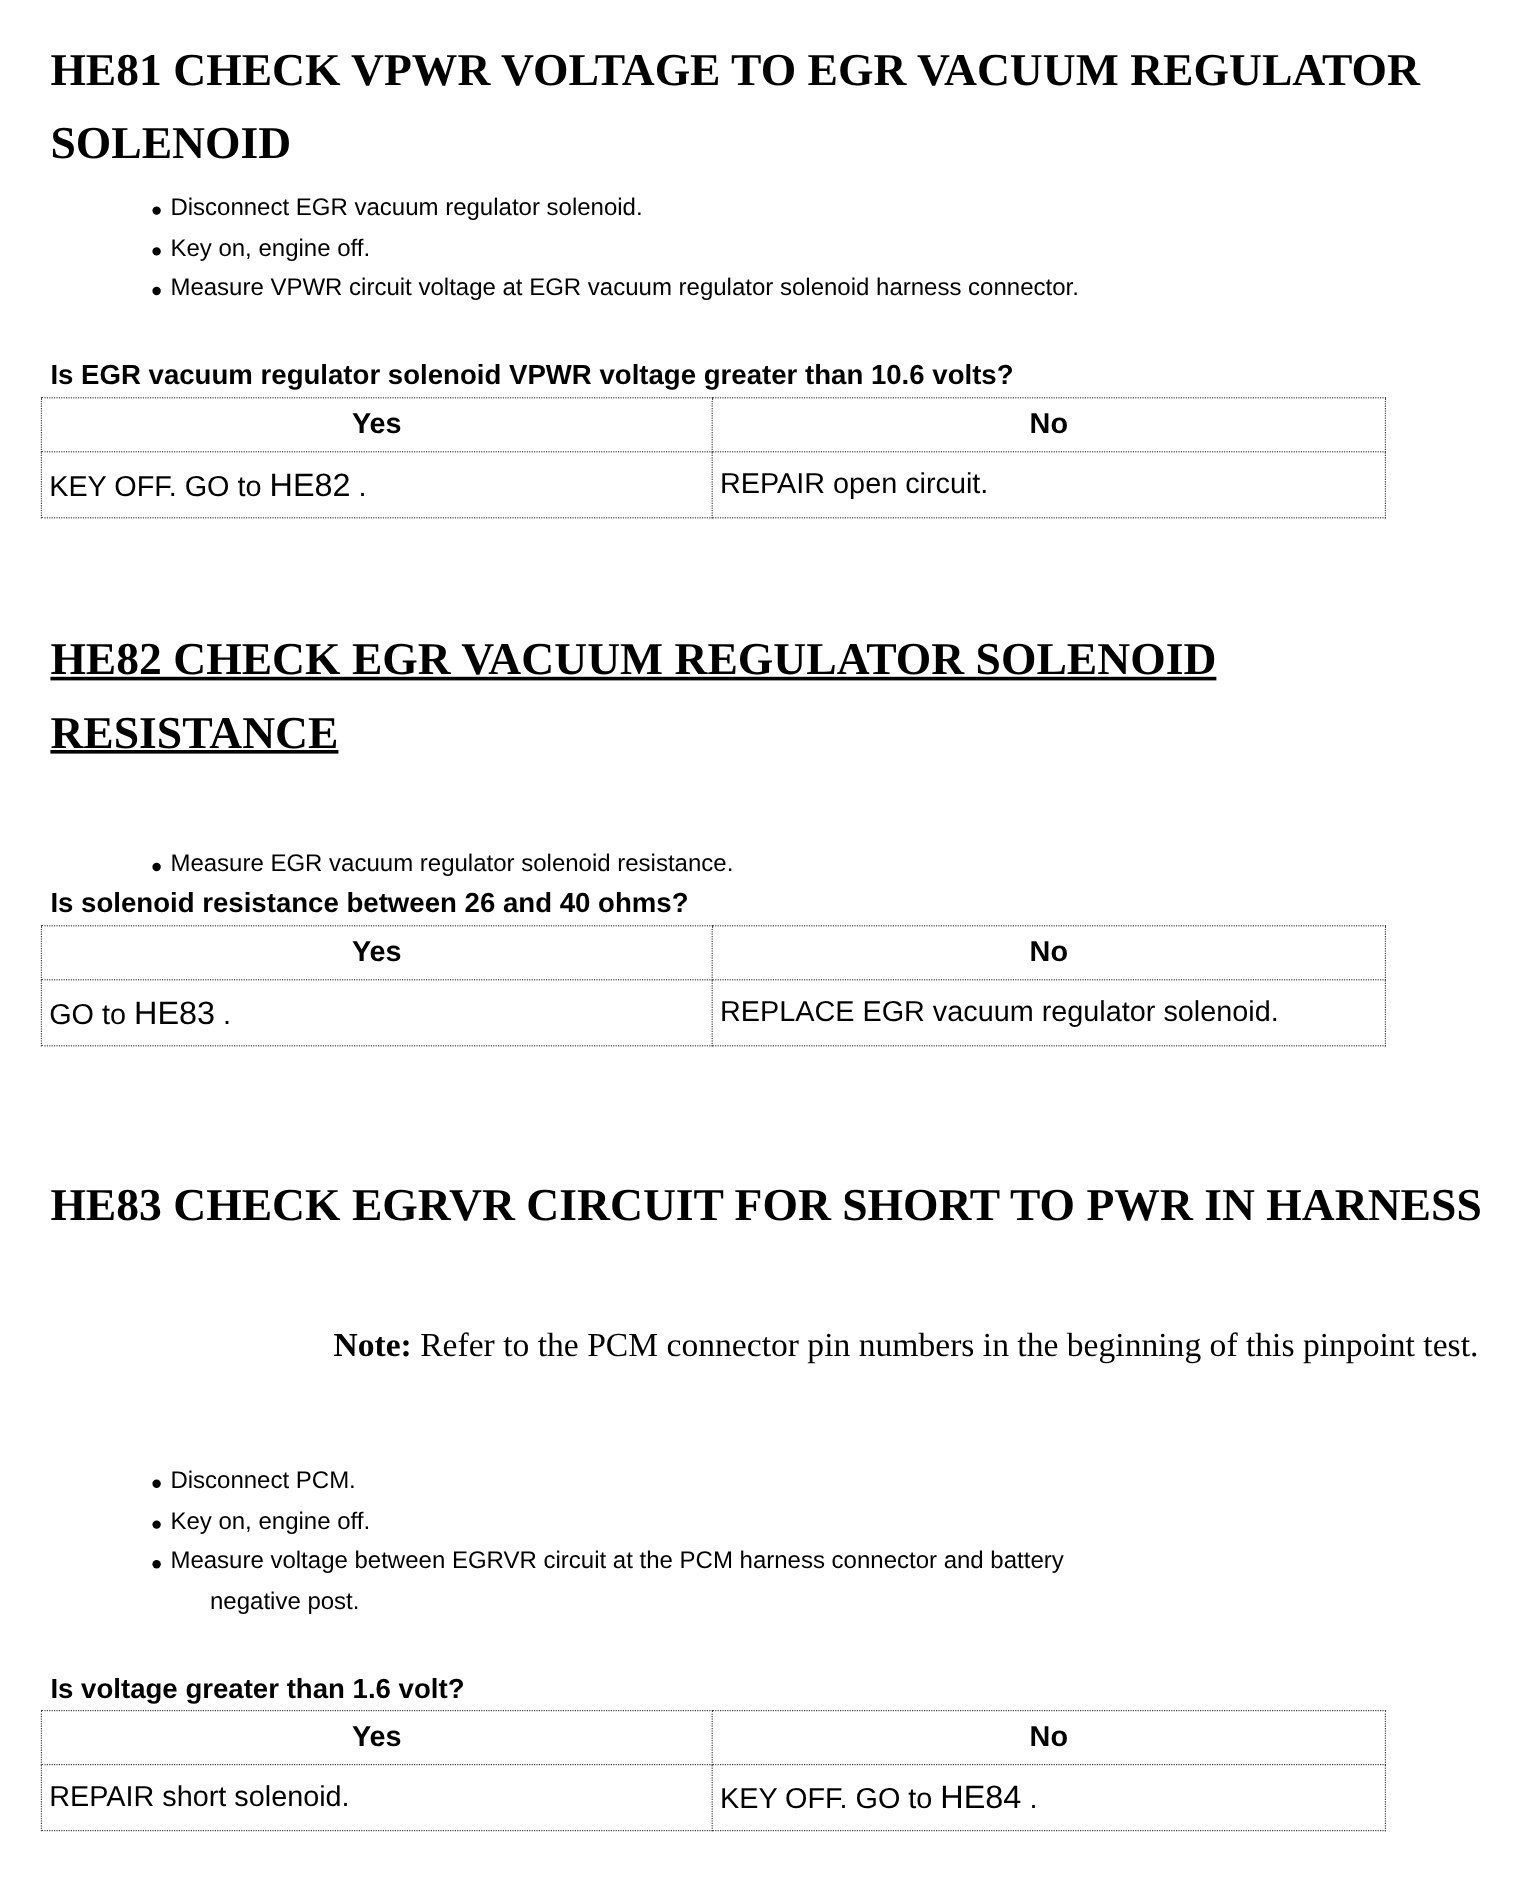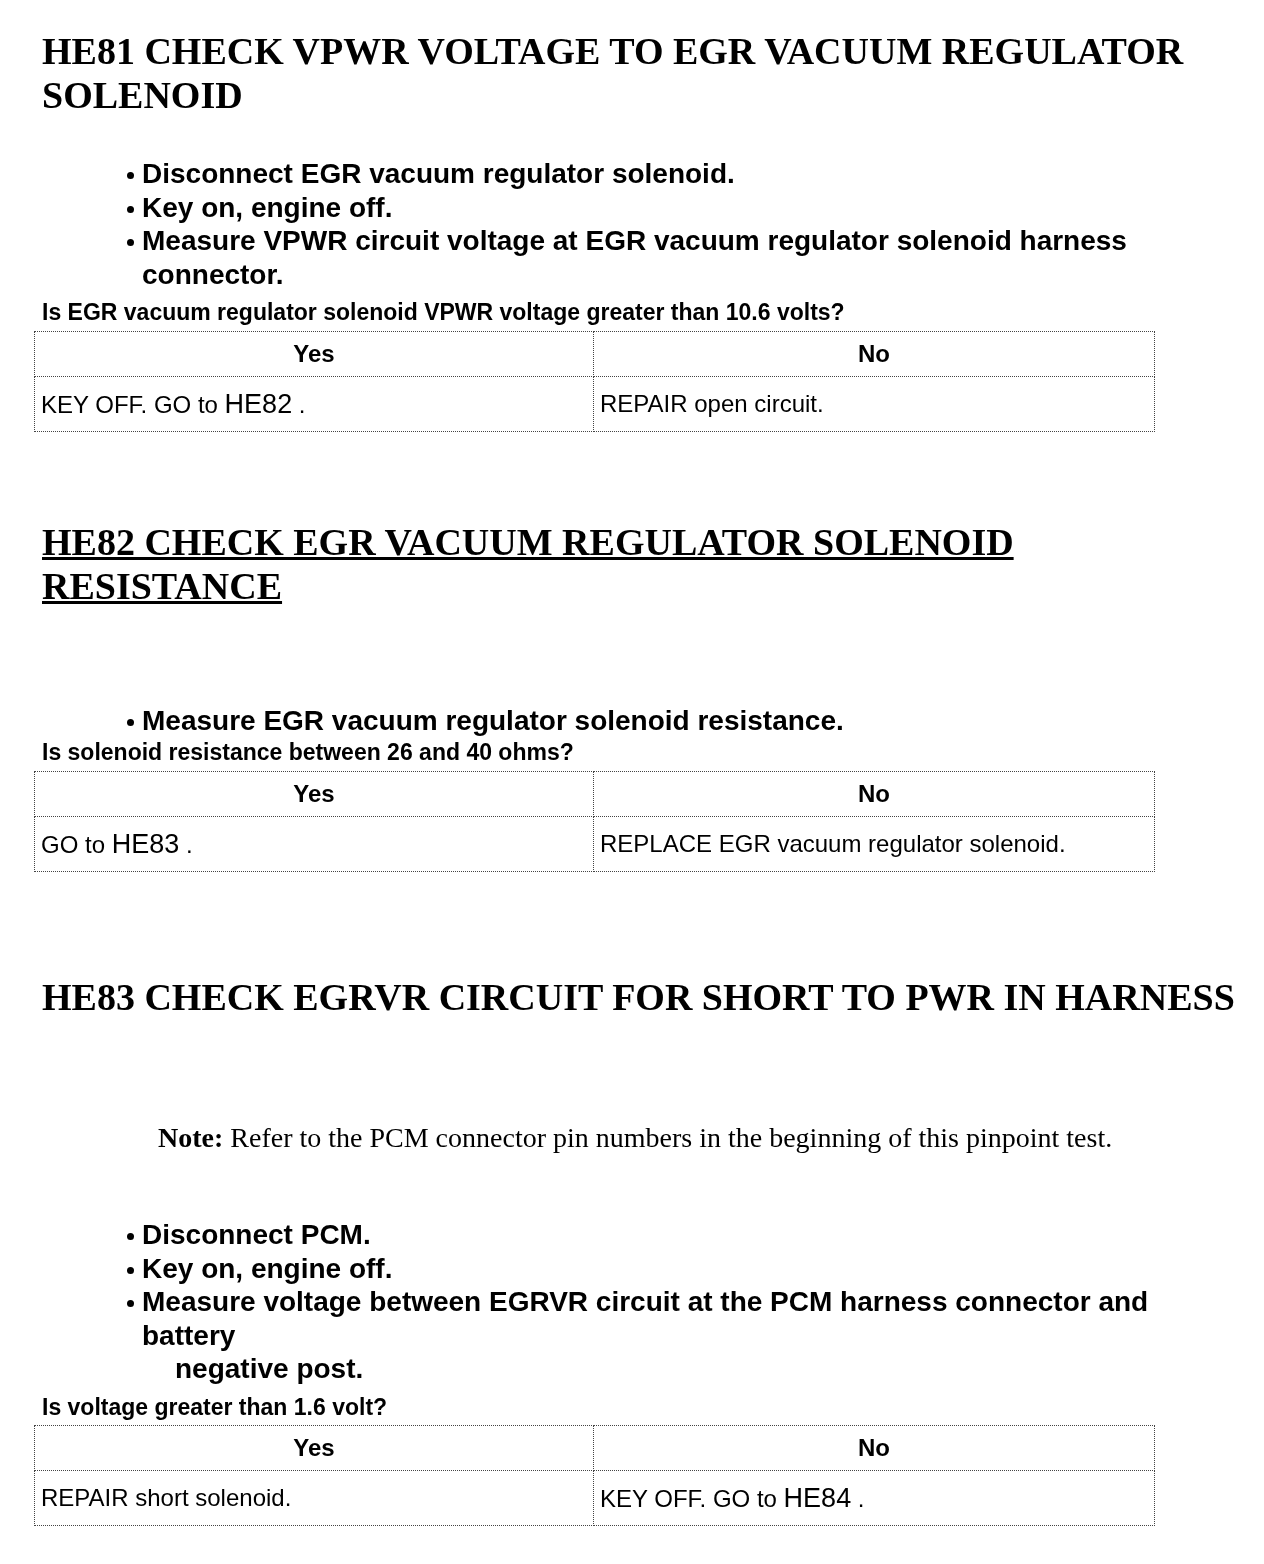--- a/index.html
+++ b/index.html
@@ -3,26 +3,26 @@
   <meta charset="utf-8">
   <style>
     html, body { margin: 0; padding: 0; background: #ffffff; }
     body {
       width: 1264px; height: 1564px; position: relative; overflow: hidden;
       color: #000; font-family: "Liberation Sans", sans-serif;
     }
     .h {
       position: absolute; left: 42px; margin: 0;
       font-family: "Liberation Serif", serif; font-weight: bold;
-      font-size: 38px; line-height: 44px; letter-spacing: 0px;
+      font-size: 38px; line-height: 61px; letter-spacing: 0px;
       width: 1210px;
     }
     ul.steps {
       position: absolute; left: 124px; margin: 0; padding: 0; list-style: none;
-      font-size: 28px; line-height: 33.5px; width: 1100px; font-weight: bold;
+      font-size: 20px; line-height: 33.5px; width: 1100px;
     }
     ul.steps li { position: relative; padding-left: 18px; }
     ul.steps li::before {
       content: ""; position: absolute; left: 3px; top: 15px;
       width: 7px; height: 7px; border-radius: 50%; background: #000;
     }
     ul.steps li .cont { display: block; padding-left: 33px; }
     .q {
       position: absolute; left: 42px; margin: 0; font-weight: bold;
       font-size: 23px; line-height: 28px;
@@ -36,22 +36,22 @@
       vertical-align: middle;
     }
     table.yn th { font-weight: bold; text-align: center; height: 44px; }
     table.yn td { height: 54px; text-align: left; }
     table.yn .col1 { width: 546px; }
     .lnk {
       font-family: Liberation Sans, sans-serif; font-size: 27px;
       color: #000; text-decoration: none; cursor: pointer;
     }
     .note {
-      position: absolute; left: 142px; margin: 16px; width: 1090px;
-      font-family: "Liberation Serif", serif; font-size: 28px; line-height: 40px;
+      position: absolute; left: 142px; margin: 0; width: 1090px;
+      font-family: "Liberation Serif", serif; font-size: 28px; line-height: 40px; text-align: right;
     }
     .note b { font-weight: bold; }
   </style>
 </head>
 <body>
 
 <h2 class="h" style="top:29px;">HE81 CHECK VPWR VOLTAGE TO EGR VACUUM REGULATOR SOLENOID</h2>
 <ul class="steps" style="top:157px;">
   <li>Disconnect EGR vacuum regulator solenoid.</li>
   <li>Key on, engine off.</li>

